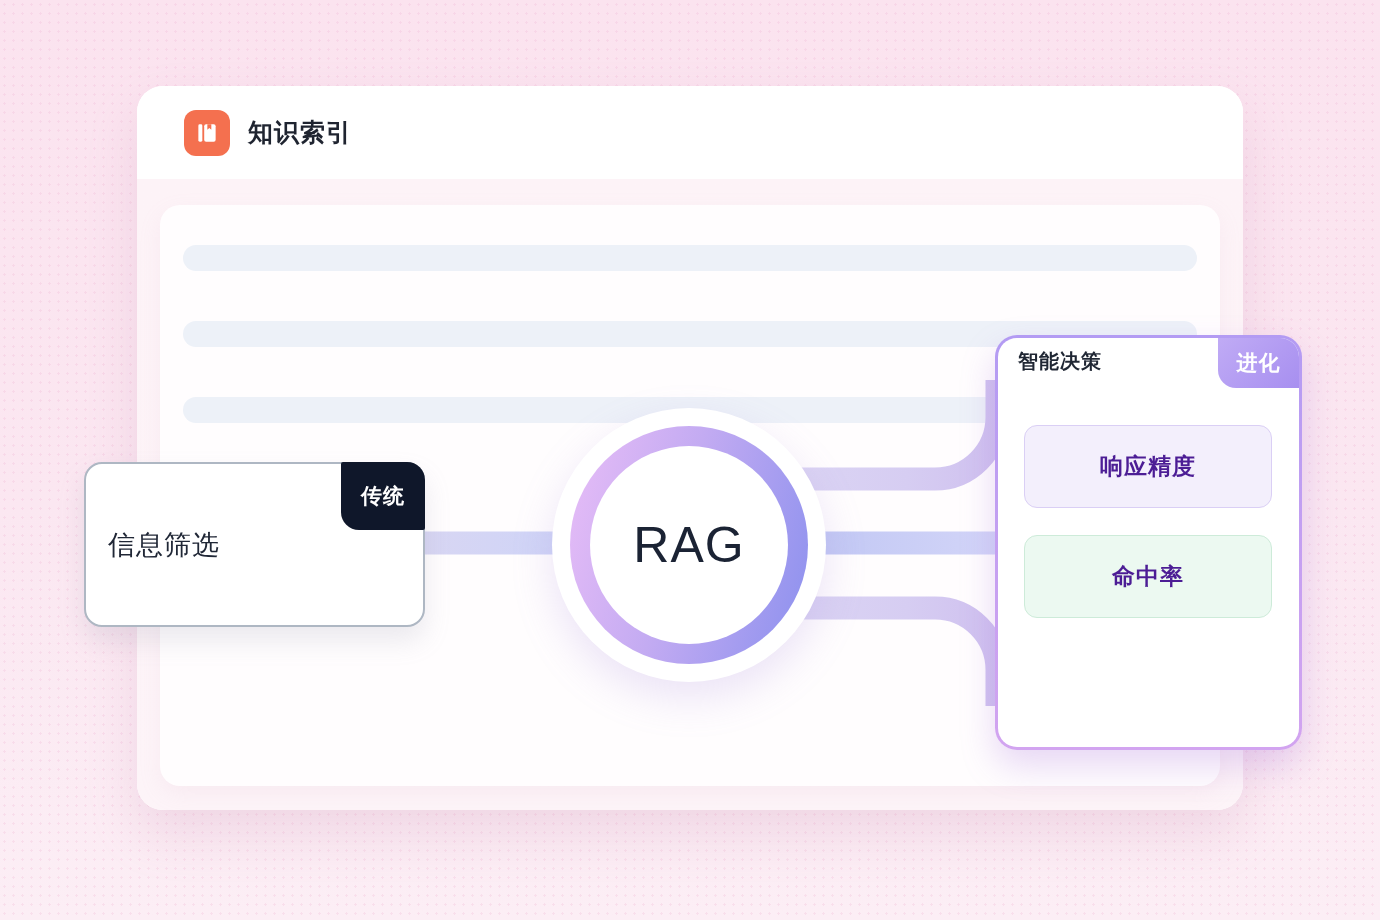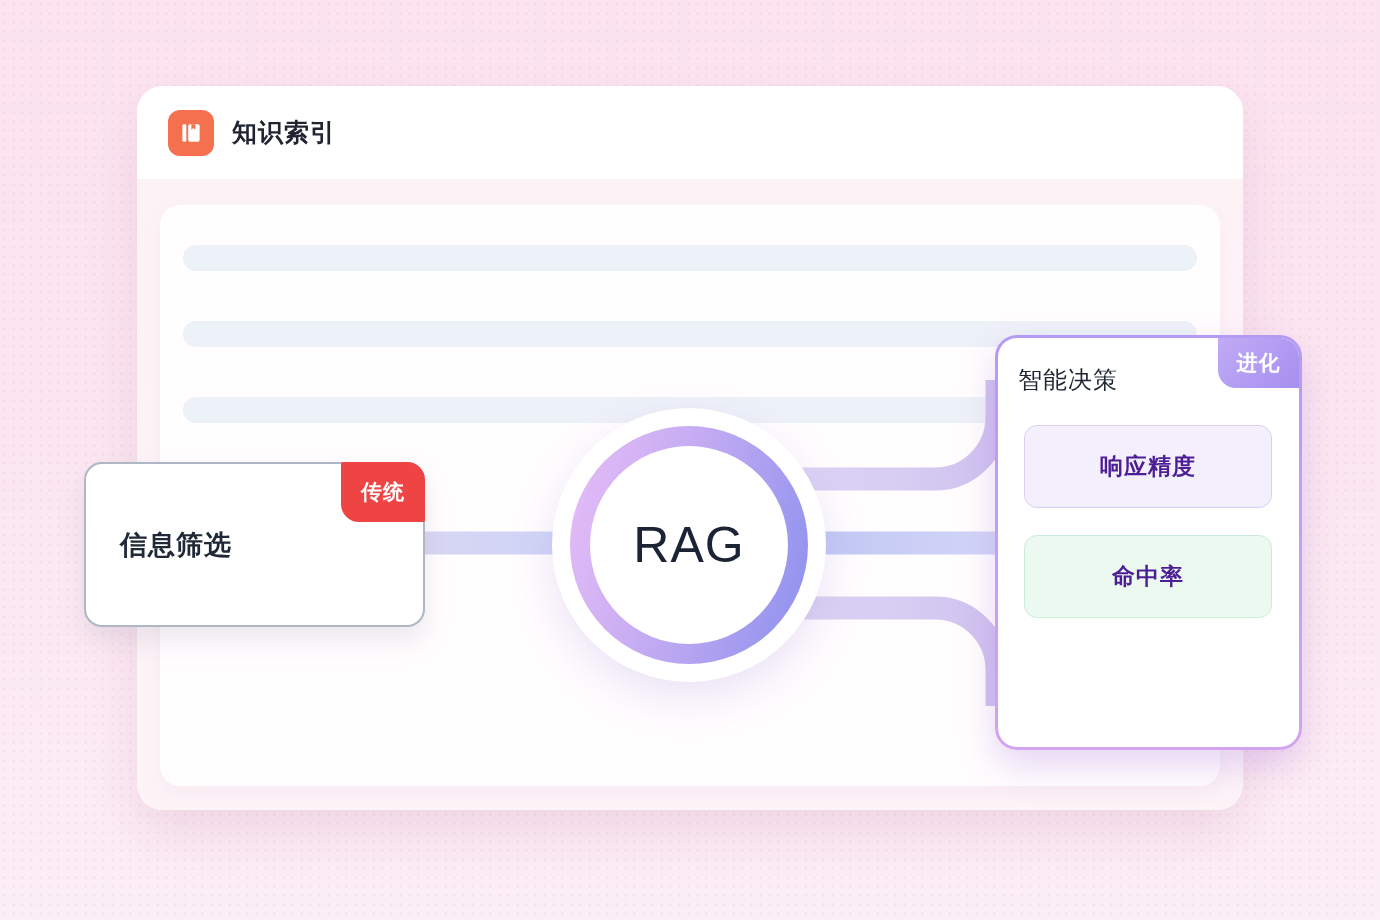--- a/index.html
+++ b/index.html
@@ -13,21 +13,21 @@
   .stage{position:relative;width:1380px;height:920px;}
 
   
   .outer-card{
     position:absolute;left:137px;top:86px;width:1106px;height:724px;
     background:#ffffff;border-radius:26px;
     box-shadow:0 24px 50px rgba(195,130,170,.20);
   }
   .outer-header{
     position:absolute;left:0;top:0;right:0;height:93px;
-    display:flex;align-items:center;gap:18px;padding-left:31px;
+    display:flex;align-items:center;gap:18px;padding-left:47px;
     background:#ffffff;border-radius:26px 26px 0 0;font-family:Liberation Serif, serif;
   }
   .app-icon{
     width:46px;height:46px;border-radius:12px;background:#f4704f;
     display:flex;align-items:center;justify-content:center;flex:0 0 auto;
   }
   .app-title{font-size:25px;font-weight:700;color:#1f2430;letter-spacing:1px;}
   .outer-body{
     position:absolute;left:0;top:93px;right:0;bottom:0;
     background:linear-gradient(180deg,#fdf3f7 0%,#fdf4f8 100%);
@@ -68,43 +68,43 @@
   .hub-label{font-size:50px;font-weight:500;color:#1b2334;letter-spacing:1px;}
 
   
   .left-card{
     position:absolute;left:84px;top:462px;width:341px;height:165px;
     background:#ffffff;border:2px solid #aeb7c3;border-radius:18px;box-sizing:border-box;
     box-shadow:0 14px 26px rgba(145,145,165,.18);
   }
   .left-card-label{
     position:absolute;left:22px;top:50%;transform:translateY(-50%);
-    font-size:27px;font-weight:700;color:#202736;letter-spacing:1px;margin-left:12px;
+    font-size:27px;font-weight:400;color:#202736;letter-spacing:1px;
   }
   .badge-traditional{
-    position:absolute;top:-2px;right:-2px;width:84px;height:60px;
-    background:#ef4444;border-radius:2px 18px 2px 18px;
+    position:absolute;top:-2px;right:-2px;width:84px;height:68px;
+    background:#0f172a;border-radius:2px 18px 2px 18px;
     display:flex;align-items:center;justify-content:center;
     color:#ffffff;font-size:21px;font-weight:600;letter-spacing:1px;
   }
 
   
   .right-card{
     position:absolute;left:995px;top:335px;width:307px;height:415px;box-sizing:border-box;
     padding:3px;border-radius:22px;
     background:linear-gradient(180deg,#b39bf3 0%,#c7a0f1 60%,#d2a4f0 100%);
     box-shadow:0 16px 34px rgba(170,120,220,.28);
   }
   .right-card-inner{
     position:relative;width:100%;height:100%;box-sizing:border-box;
     background:#ffffff;border-radius:19px;
   }
   .right-card-title{
-    position:absolute;left:20px;top:26px;
-    font-size:24px;font-weight:400;color:#1f2633;letter-spacing:1px;
+    position:absolute;left:20px;top:10px;
+    font-size:20px;font-weight:700;color:#1f2633;letter-spacing:1px;
   }
   .badge-evolved{
     position:absolute;top:0;right:0;width:81px;height:50px;
     background:linear-gradient(135deg,#c0abf5 0%,#a78ff0 100%);
     border-radius:0 19px 0 18px;
     display:flex;align-items:center;justify-content:center;
     color:#ffffff;font-size:21px;font-weight:700;letter-spacing:1px;
   }
   .metric{
     position:absolute;left:26px;width:248px;height:83px;box-sizing:border-box;

